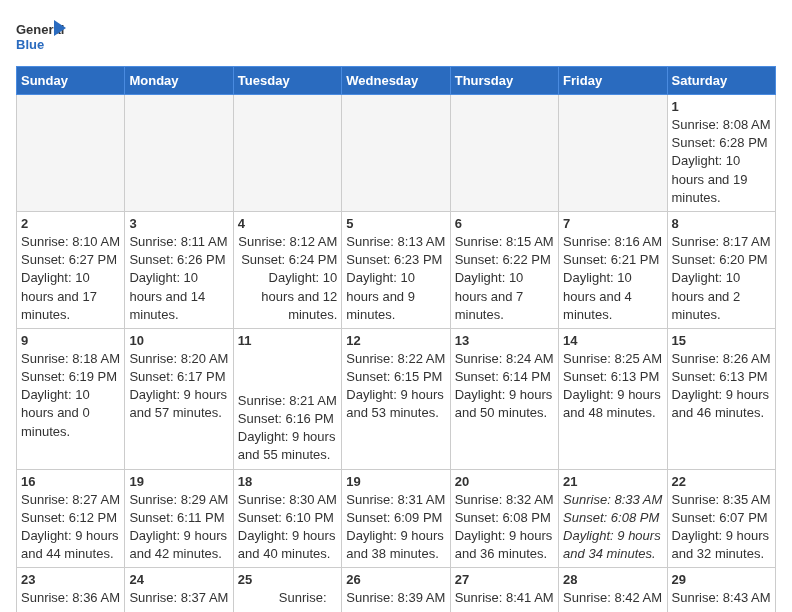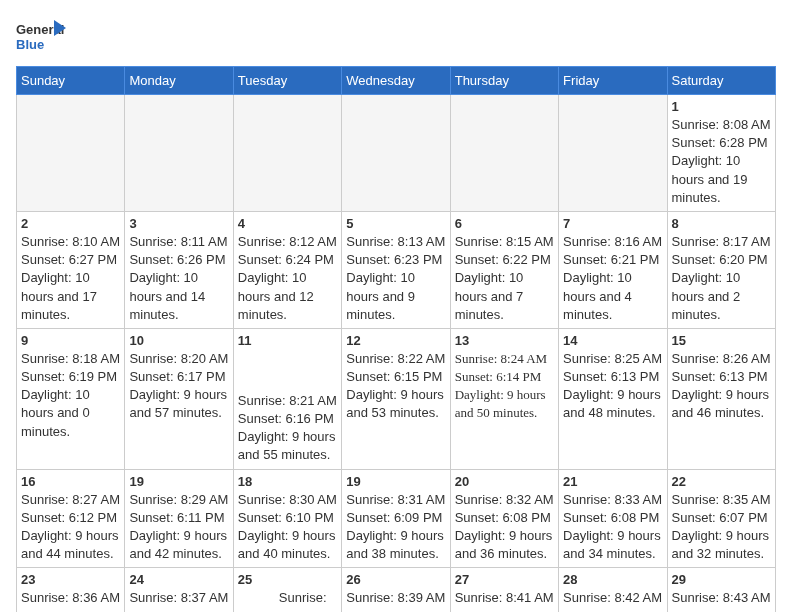--- a/index.html
+++ b/index.html
@@ -35,21 +35,21 @@
     }
     .calendar {
       width: 100%;
       border-collapse: collapse;
       border: 1px solid #ccc;
     }
     .calendar th {
       background-color: #2a6bbf;
       color: #fff;
       font-size: 13px;
-      font-weight: normal;
+      font-weight: bold;
       padding: 6px 4px;
       text-align: left;
       border: 1px solid #4a8be0;
     }
     .calendar td {
       border: 1px solid #ccc;
       vertical-align: top;
       padding: 4px;
       width: 108px;
       min-height: 80px;
@@ -124,21 +124,21 @@
 Daylight: 10 hours and 17 minutes.</div>
         </td>
         <td>
           <span class="day-number">3</span>
           <div class="day-info" style="white-space: pre-line;">Sunrise: 8:11 AM
 Sunset: 6:26 PM
 Daylight: 10 hours and 14 minutes.</div>
         </td>
         <td>
           <span class="day-number">4</span>
-          <div class="day-info" style="white-space: pre-line;">Sunrise: 8:12 AM
+          <div class="day-info" style="white-space: pre-line; text-align: right;">Sunrise: 8:12 AM
 Sunset: 6:24 PM
 Daylight: 10 hours and 12 minutes.</div>
         </td>
         <td>
           <span class="day-number">5</span>
           <div class="day-info" style="white-space: pre-line;">Sunrise: 8:13 AM
 Sunset: 6:23 PM
 Daylight: 10 hours and 9 minutes.</div>
         </td>
         <td>
@@ -180,21 +180,21 @@
 Daylight: 9 hours and 55 minutes.</div>
         </td>
         <td>
           <span class="day-number">12</span>
           <div class="day-info" style="white-space: pre-line;">Sunrise: 8:22 AM
 Sunset: 6:15 PM
 Daylight: 9 hours and 53 minutes.</div>
         </td>
         <td>
           <span class="day-number">13</span>
-          <div class="day-info" style="white-space: pre-line; font-family: Liberation Serif, serif;">Sunrise: 8:24 AM
+          <div class="day-info" style="white-space: pre-line;">Sunrise: 8:24 AM
 Sunset: 6:14 PM
 Daylight: 9 hours and 50 minutes.</div>
         </td>
         <td>
           <span class="day-number">14</span>
           <div class="day-info" style="white-space: pre-line;">Sunrise: 8:25 AM
 Sunset: 6:13 PM
 Daylight: 9 hours and 48 minutes.</div>
         </td>
         <td>
@@ -230,21 +230,21 @@
 Daylight: 9 hours and 38 minutes.</div>
         </td>
         <td>
           <span class="day-number">20</span>
           <div class="day-info" style="white-space: pre-line;">Sunrise: 8:32 AM
 Sunset: 6:08 PM
 Daylight: 9 hours and 36 minutes.</div>
         </td>
         <td>
           <span class="day-number">21</span>
-          <div class="day-info" style="white-space: pre-line;">Sunrise: 8:33 AM
+          <div class="day-info" style="white-space: pre-line; font-style: italic;">Sunrise: 8:33 AM
 Sunset: 6:08 PM
 Daylight: 9 hours and 34 minutes.</div>
         </td>
         <td>
           <span class="day-number">22</span>
           <div class="day-info" style="white-space: pre-line;">Sunrise: 8:35 AM
 Sunset: 6:07 PM
 Daylight: 9 hours and 32 minutes.</div>
         </td>
       </tr>

